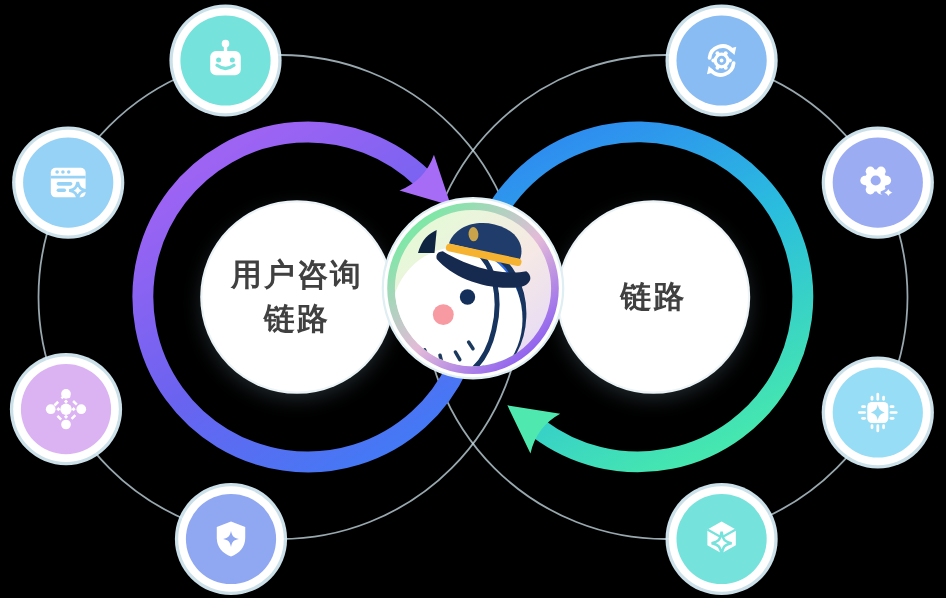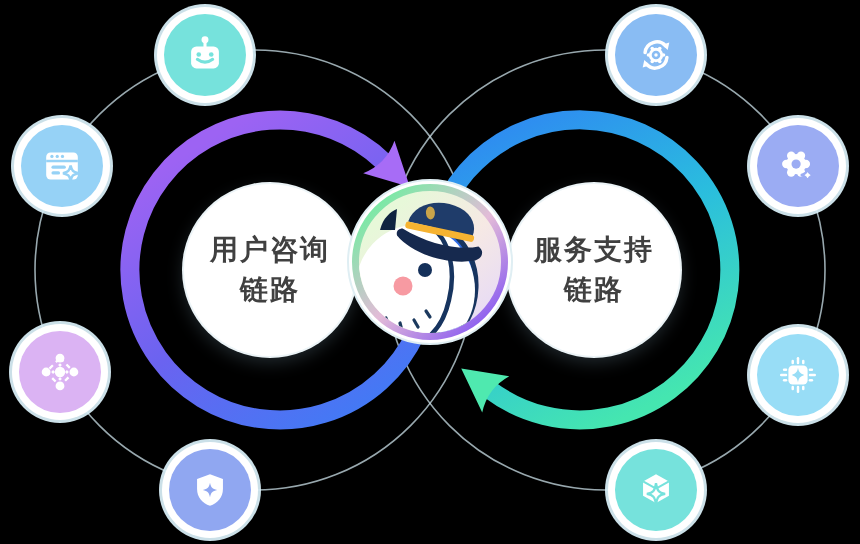--- a/index.html
+++ b/index.html
@@ -62,21 +62,20 @@
 
     <path d="M416 333 A150 150 0 1 1 384 162" fill="none" stroke="url(#lgrad)" stroke-width="19" stroke-linecap="round" marker-end="url(#arrowL)"></path>
     <path d="M437 224 A150 150 0 1 1 490 390" fill="none" stroke="url(#rgrad)" stroke-width="19" stroke-linecap="round" marker-end="url(#arrowR)"></path>
   </svg>
 
   <div class="label-circle" style="left:184px;top:184px;">
     <span>用户咨询</span>
     <span>链路</span>
   </div>
   <div class="label-circle" style="left:508px;top:184px;">
-    <span>服务支持</span>
     <span>链路</span>
   </div>
 
   <div class="badge" style="left:157px;top:7px;">
     <div class="badge-inner" style="background:#76E2DC">
       <svg width="46" height="46" viewBox="0 0 48 48">
         <circle cx="24" cy="8" r="3.6" fill="#fff"></circle>
         <rect x="22.4" y="9.5" width="3.2" height="6.5" fill="#fff"></rect>
         <rect x="9.5" y="15" width="29" height="23" rx="5.5" fill="#fff"></rect>
         <circle cx="17.5" cy="23.5" r="2.4" fill="#76E2DC"></circle>

